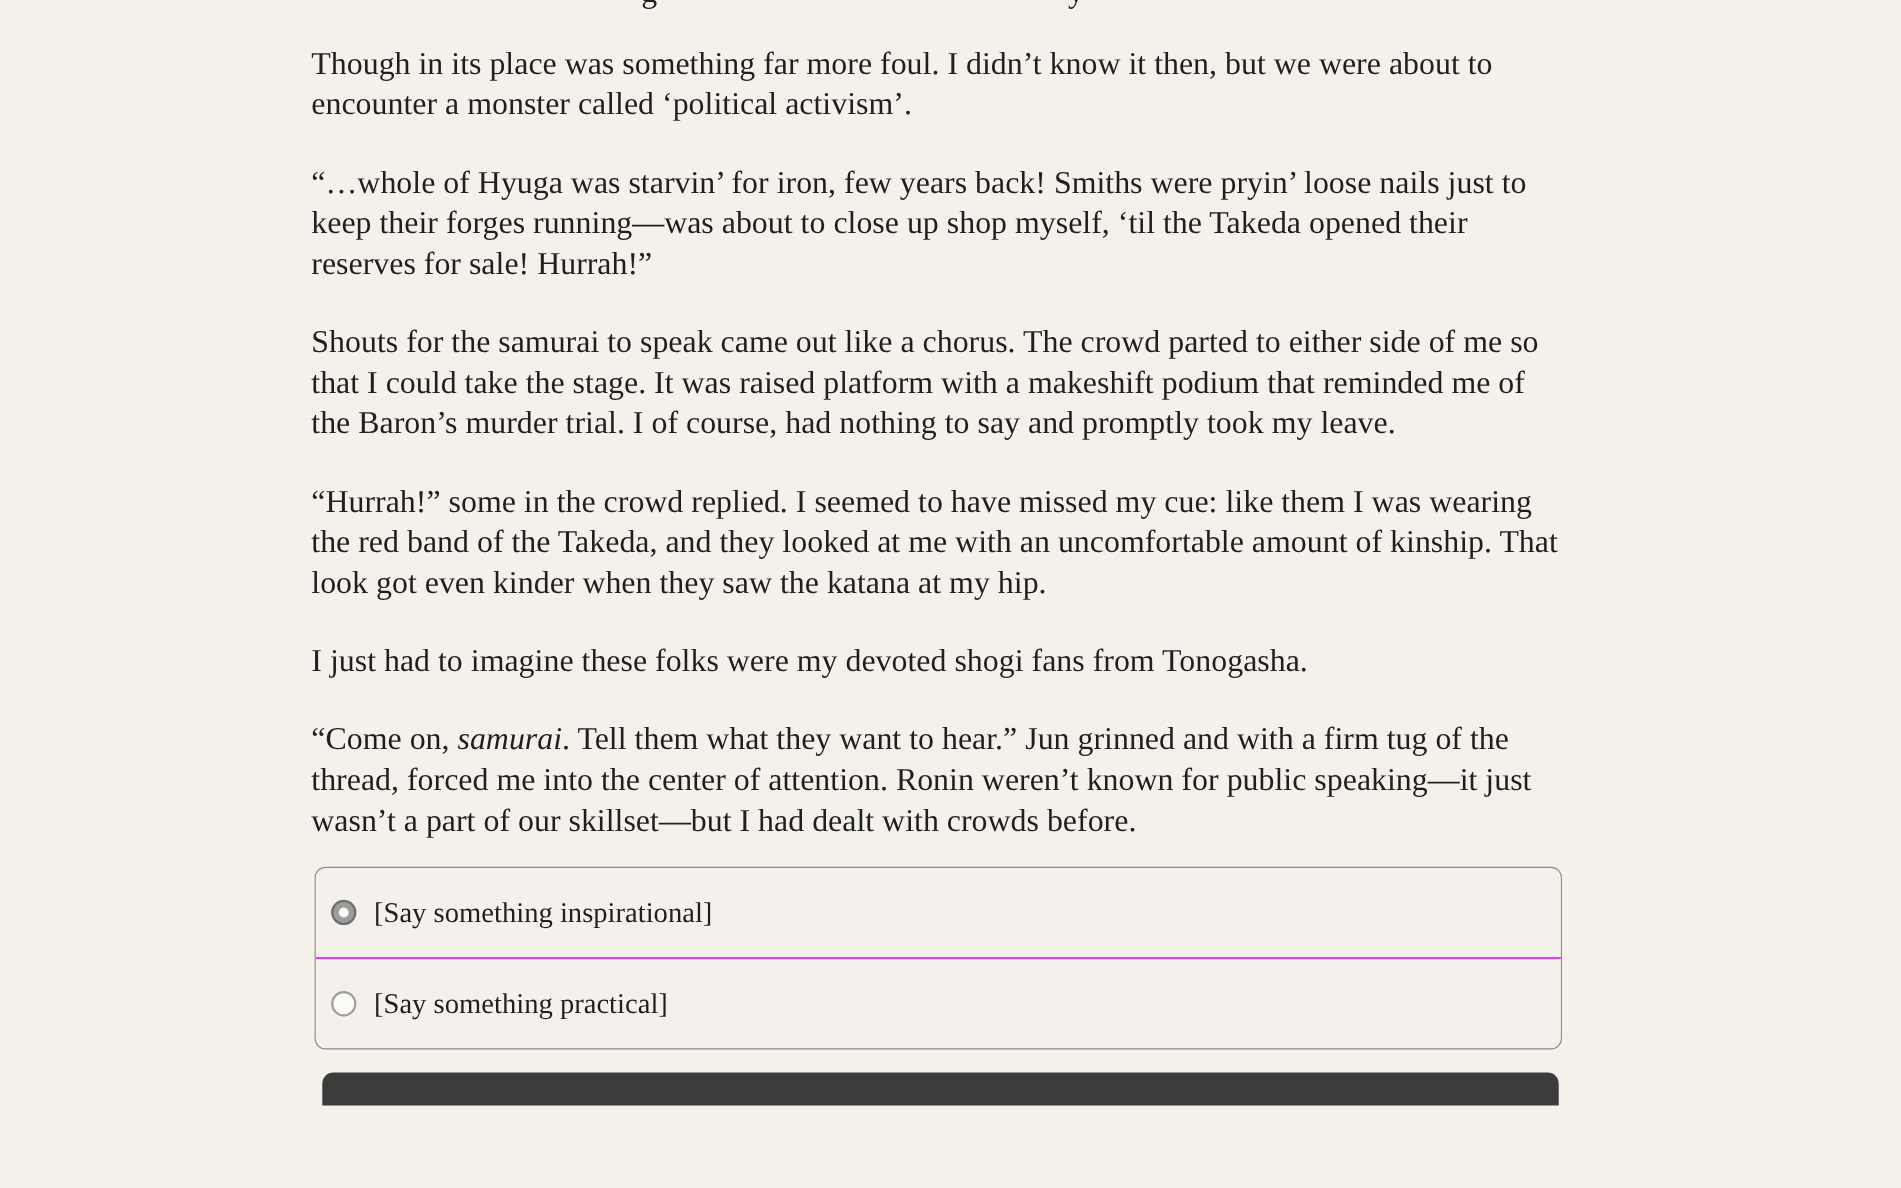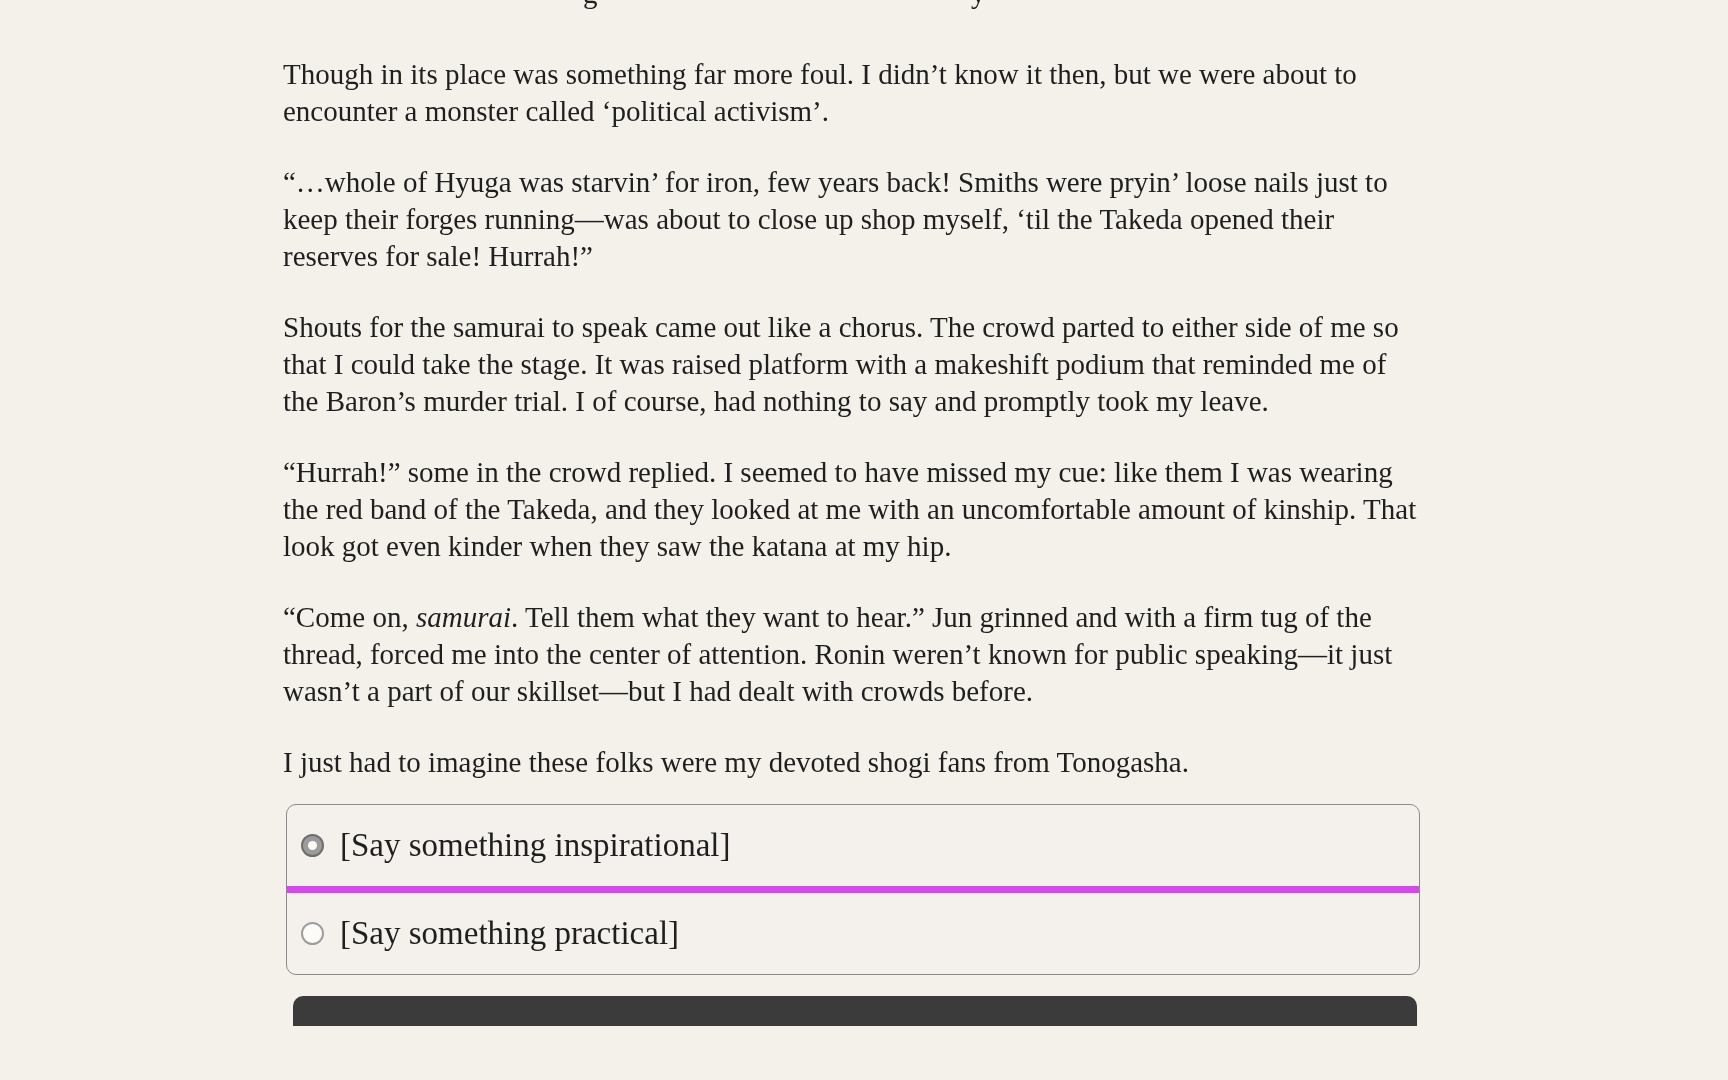--- a/index.html
+++ b/index.html
@@ -17,42 +17,42 @@
   
   .clipped-line{position:absolute;top:0;left:0;width:100%;height:0;}
   .clip-glyph{position:absolute;top:-21px;font-size:29px;line-height:29px;color:#1f1f1f;}
   .clip-glyph.g1{left:300px;}
   .clip-glyph.g2{left:688px;}
 
   .story{padding-top:40px;}
   .story p{
     font-size:29px;
     line-height:37px;
-    margin:16px 0 34px 0;
+    margin:0 0 34px 0;
     text-align:left;
   }
   .story .it{font-style:italic;}
 
   .choices{
     box-sizing:border-box;
     margin:-11px 0 0 3px;
     width:1134px;
     border:1px solid #8b8b8b;
     border-radius:10px;
     background:#f4f1ec;
     overflow:hidden;
   }
   .choice-row{
     display:flex;
     align-items:center;
     height:81px;
     padding-left:14px;
     cursor:pointer;
   }
-  .choice-row + .choice-row{border-top:7px solid #d946ef;}
+  .choice-row + .choice-row{border-top:2px solid #d946ef;}
   .radio{
     box-sizing:border-box;
     width:23px;height:23px;
     border-radius:50%;
     border:2px solid #9e9e9e;
     background:#fcfbf8;
     margin-right:16px;
     flex:0 0 auto;
     position:relative;
   }
@@ -62,21 +62,21 @@
   }
   .radio.selected::after{
     content:"";
     position:absolute;
     left:50%;top:50%;
     width:9px;height:9px;
     margin:-4.5px 0 0 -4.5px;
     border-radius:50%;
     background:#faf9f6;
   }
-  .choice-label{font-size:33px;line-height:37px;}
+  .choice-label{font-size:26px;line-height:37px;}
 
   .next-bar{
     margin:21px 0 0 10px;
     width:1124px;
     height:30px;
     background:#3b3b3b;
     border-radius:10px 10px 0 0;
     cursor:pointer;
   }
 </style>
@@ -88,22 +88,22 @@
   <div class="clipped-line">
     <span class="clip-glyph g1">g</span>
     <span class="clip-glyph g2">y</span>
   </div>
 
   <div class="story" id="story">
       <p><span>Though in its place was something far more foul. I didn’t know it then, but we were about to encounter a monster called ‘political activism’.</span></p>
       <p><span>“…whole of Hyuga was starvin’ for iron, few years back! Smiths were pryin’ loose nails just to keep their forges running—was about to close up shop myself, ‘til the Takeda opened their reserves for sale! Hurrah!”</span></p>
       <p><span>Shouts for the samurai to speak came out like a chorus. The crowd parted to either side of me so that I could take the stage. It was raised platform with a makeshift podium that reminded me of the Baron’s murder trial. I of course, had nothing to say and promptly took my leave.</span></p>
       <p><span>“Hurrah!” some in the crowd replied. I seemed to have missed my cue: like them I was wearing the red band of the Takeda, and they looked at me with an uncomfortable amount of kinship. That look got even kinder when they saw the katana at my hip.</span></p>
+      <p><span>I just had to imagine these folks were my devoted shogi fans from Tonogasha.</span></p>
       <p><span>“Come on, </span><span class="it">samurai</span><span>. Tell them what they want to hear.” Jun grinned and with a firm tug of the thread, forced me into the center of attention. Ronin weren’t known for public speaking—it just wasn’t a part of our skillset—but I had dealt with crowds before.</span></p>
-      <p><span>I just had to imagine these folks were my devoted shogi fans from Tonogasha.</span></p>
     </div>
 
   <div class="choices" id="choices" role="radiogroup">
       <label class="choice-row">
         <span class="radio selected" role="radio" aria-checked="true"></span>
         <span class="choice-label">[Say something inspirational]</span>
       </label>
       <label class="choice-row">
         <span class="radio" role="radio" aria-checked="false"></span>
         <span class="choice-label">[Say something practical]</span>

